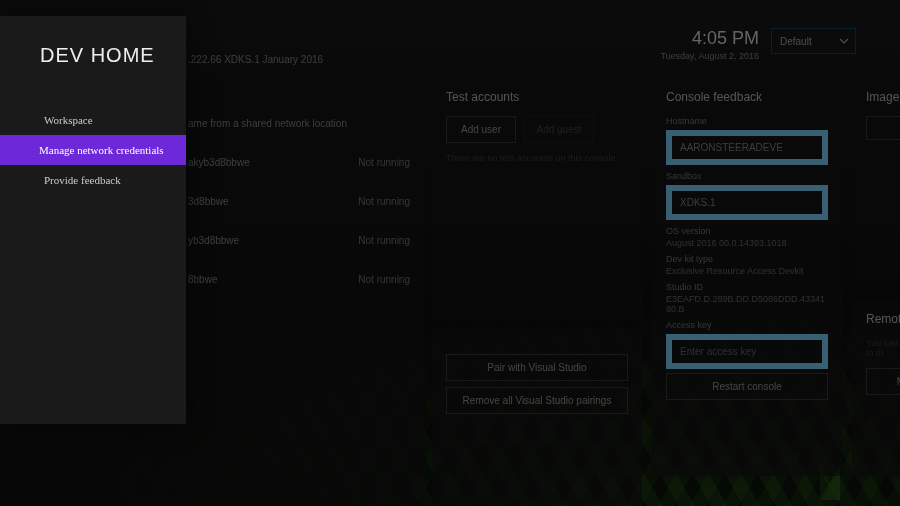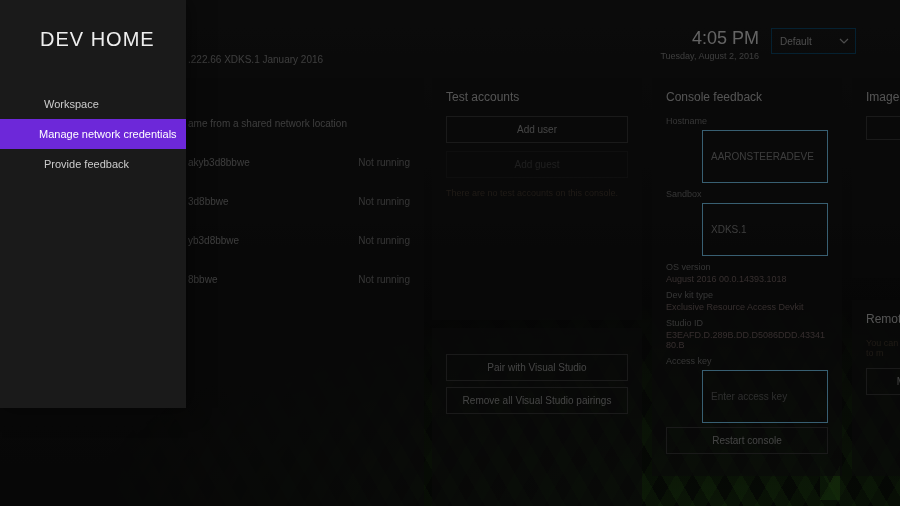--- a/index.html
+++ b/index.html
@@ -38,45 +38,45 @@
   .date { font-size: 9px; color: #888; margin-top: 2px; }
   .dropdown { width: 85px; height: 26px; border: 1px solid #0c4a6e; display: flex; align-items: center; padding: 0 8px; font-size: 10px; color: #aaa; position: relative; }
   .dropdown .chev { position: absolute; right: 6px; top: 7px; }
 
   
   .tile { position: absolute; background: rgba(22,22,22,0.65); padding: 12px 14px; }
   .tile-title { font-size: 12px; color: #bbb; margin-bottom: 12px; font-weight: 400; }
   .btn { border: 1px solid #3a3a3a; padding: 7px 10px; font-size: 10px; color: #999; text-align: center; display: inline-block; min-width: 70px; }
   .btn-wide { display: block; text-align: center; margin-bottom: 6px; }
   .label { font-size: 9px; color: #777; margin-top: 8px; }
-  .field { border: 1px solid #7dd3fc; padding: 20px 8px; font-size: 10px; color: #888; margin-top: 4px; margin-bottom: 6px; margin-left: 36px; }
+  .field { border: 6px solid #7dd3fc; padding: 6px 8px; font-size: 10px; color: #888; margin-top: 4px; margin-bottom: 6px; }
 
   .home-tile { left: 0; top: 78px; width: 424px; height: 428px; padding-left: 188px; }
   .home-desc { font-size: 10px; color: #888; margin-top: 28px; margin-bottom: 20px; }
   .proc-row { display: flex; justify-content: space-between; font-size: 10px; color: #777; margin: 28px 0; }
   .proc-row span:first-child { color: #888; }
 
   .test-tile { left: 432px; top: 78px; width: 210px; height: 242px; }
-  .test-tile .row { display: flex; gap: 8px; margin-bottom: 10px; flex-direction: column; }
+  .test-tile .row { display: flex; gap: 8px; margin-bottom: 10px; }
   .hint { font-size: 9px; color: #665544; opacity: 0.6; margin-top: 4px; }
 
   .vs-tile { left: 432px; top: 328px; width: 210px; height: 178px; }
 
   .console-tile { left: 652px; top: 78px; width: 190px; height: 398px; }
   .console-tile .label { margin-top: 6px; }
   .console-tile .field { margin-bottom: 4px; }
   .info-val { font-size: 9px; color: #766; margin-top: 2px; margin-bottom: 4px; }
 
   .image-tile { left: 852px; top: 78px; width: 120px; height: 200px; }
   .remote-tile { left: 852px; top: 300px; width: 120px; height: 176px; }
 
   
-  .sidebar { position: absolute; left: 0; top: 0; width: 186px; height: 408px; background: #1a1a1a; box-shadow: 2px 0 20px rgba(0,0,0,0.5); }
+  .sidebar { position: absolute; left: 0; top: 16px; width: 186px; height: 408px; background: #1a1a1a; box-shadow: 2px 0 20px rgba(0,0,0,0.5); }
   .side-title { font-size: 20px; font-weight: 300; letter-spacing: 1px; color: #eee; padding: 28px 0 0 40px; }
-  .side-items { margin-top: 38px; }
+  .side-items { margin-top: 38px; font-family: Liberation Serif, serif; }
   .side-item { font-size: 11px; color: #ccc; padding: 9px 0 9px 44px; cursor: default; }
   .side-item.active { background: #6d28d9; color: #fff; padding-left: 39px; }
 
   svg.chev { width: 10px; height: 10px; }
 </style>
 </head>
 <body>
 
 <div class="root">
   <div class="bg-pattern"></div>

